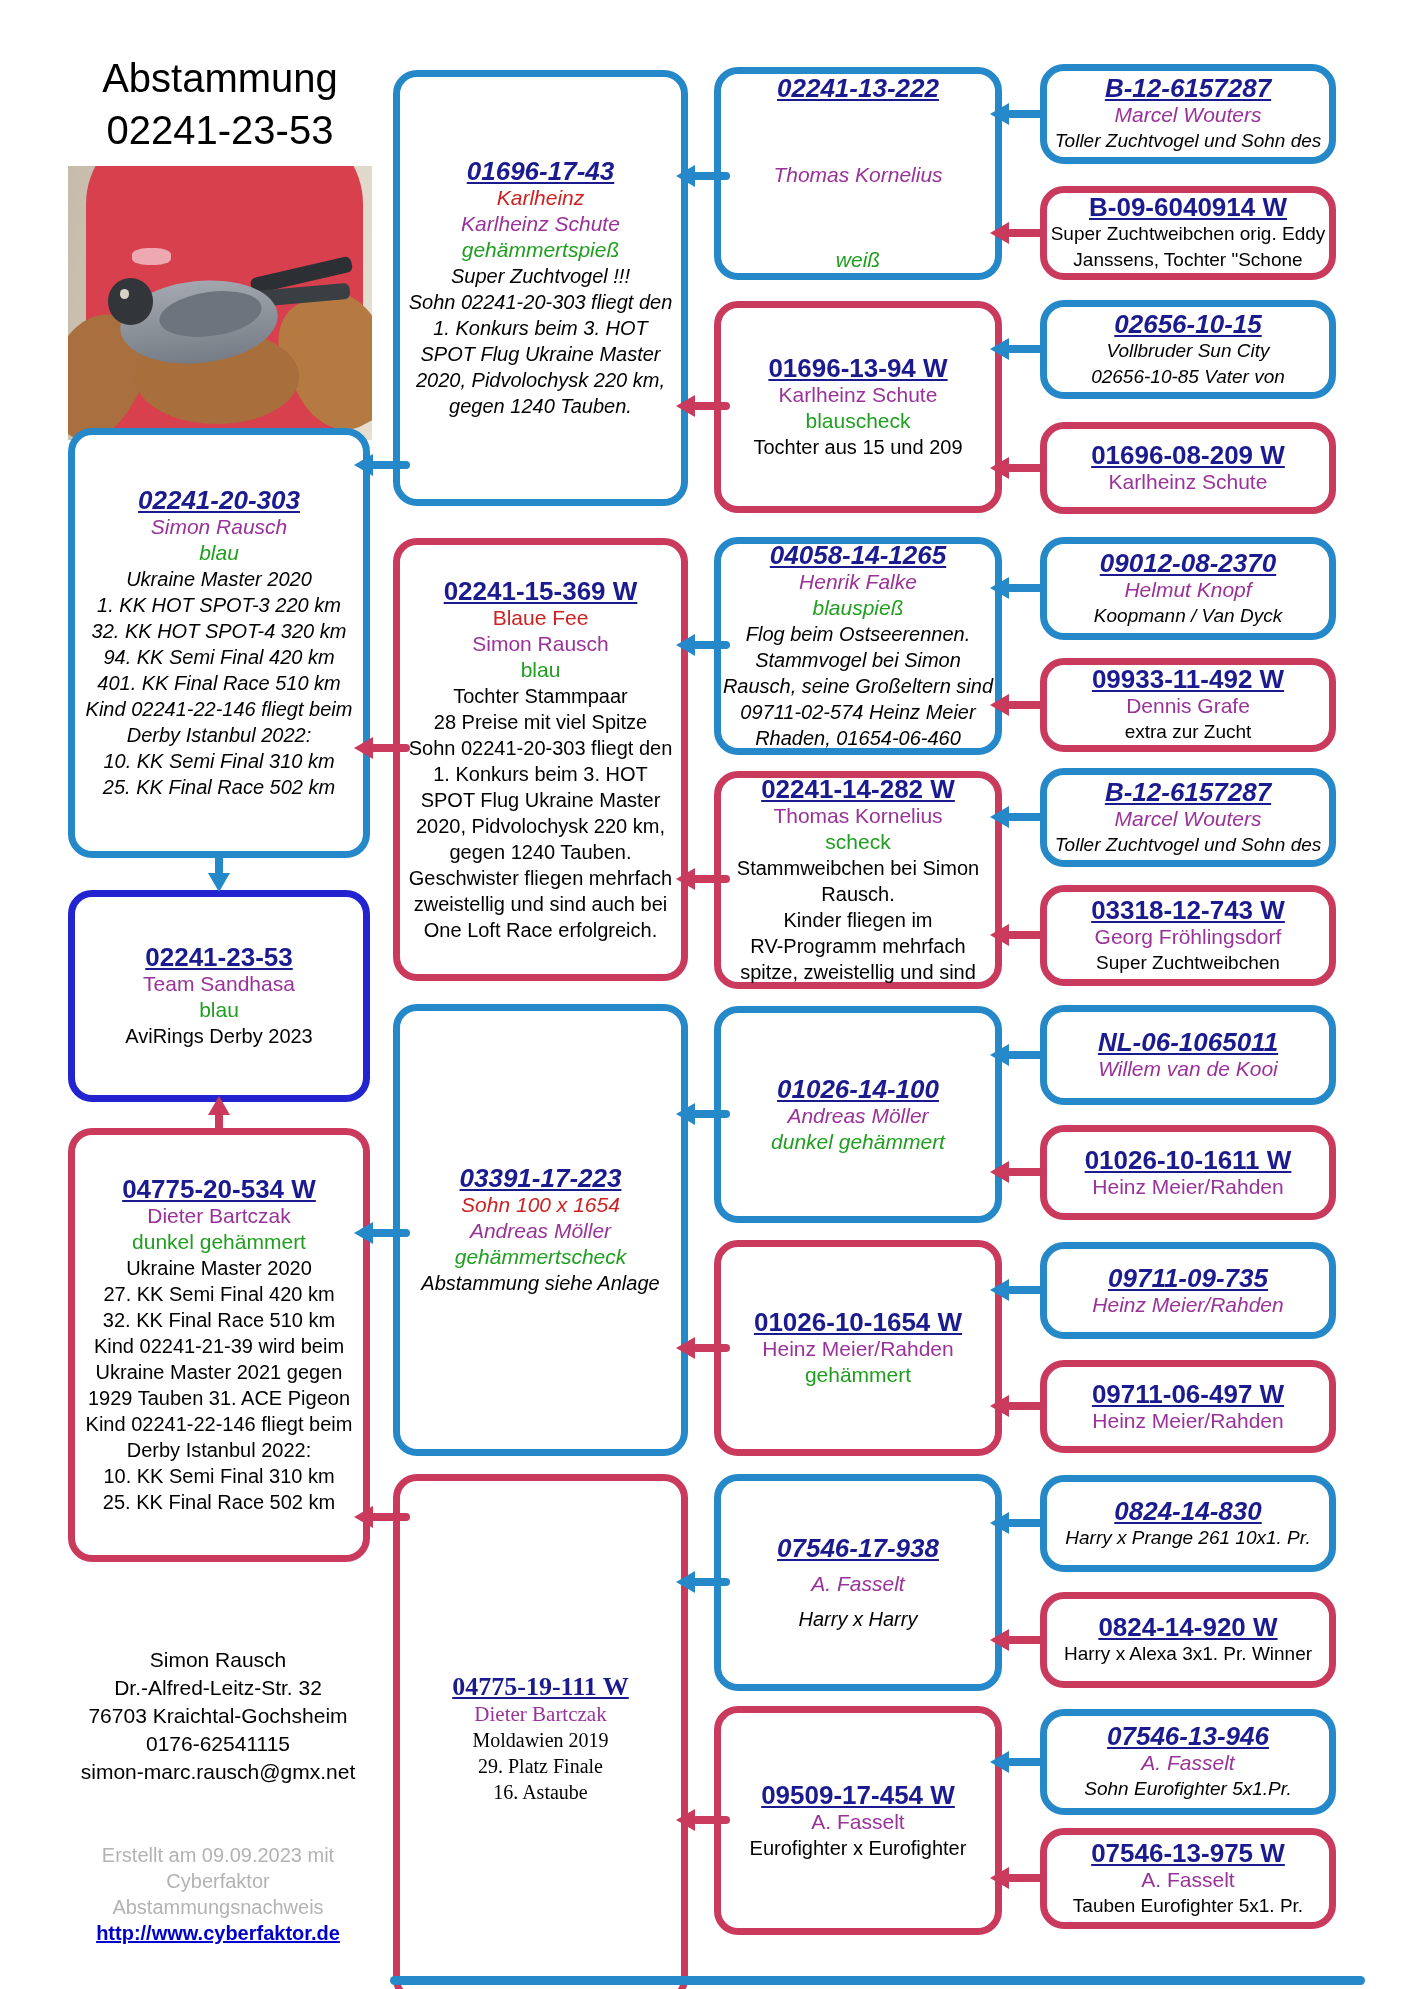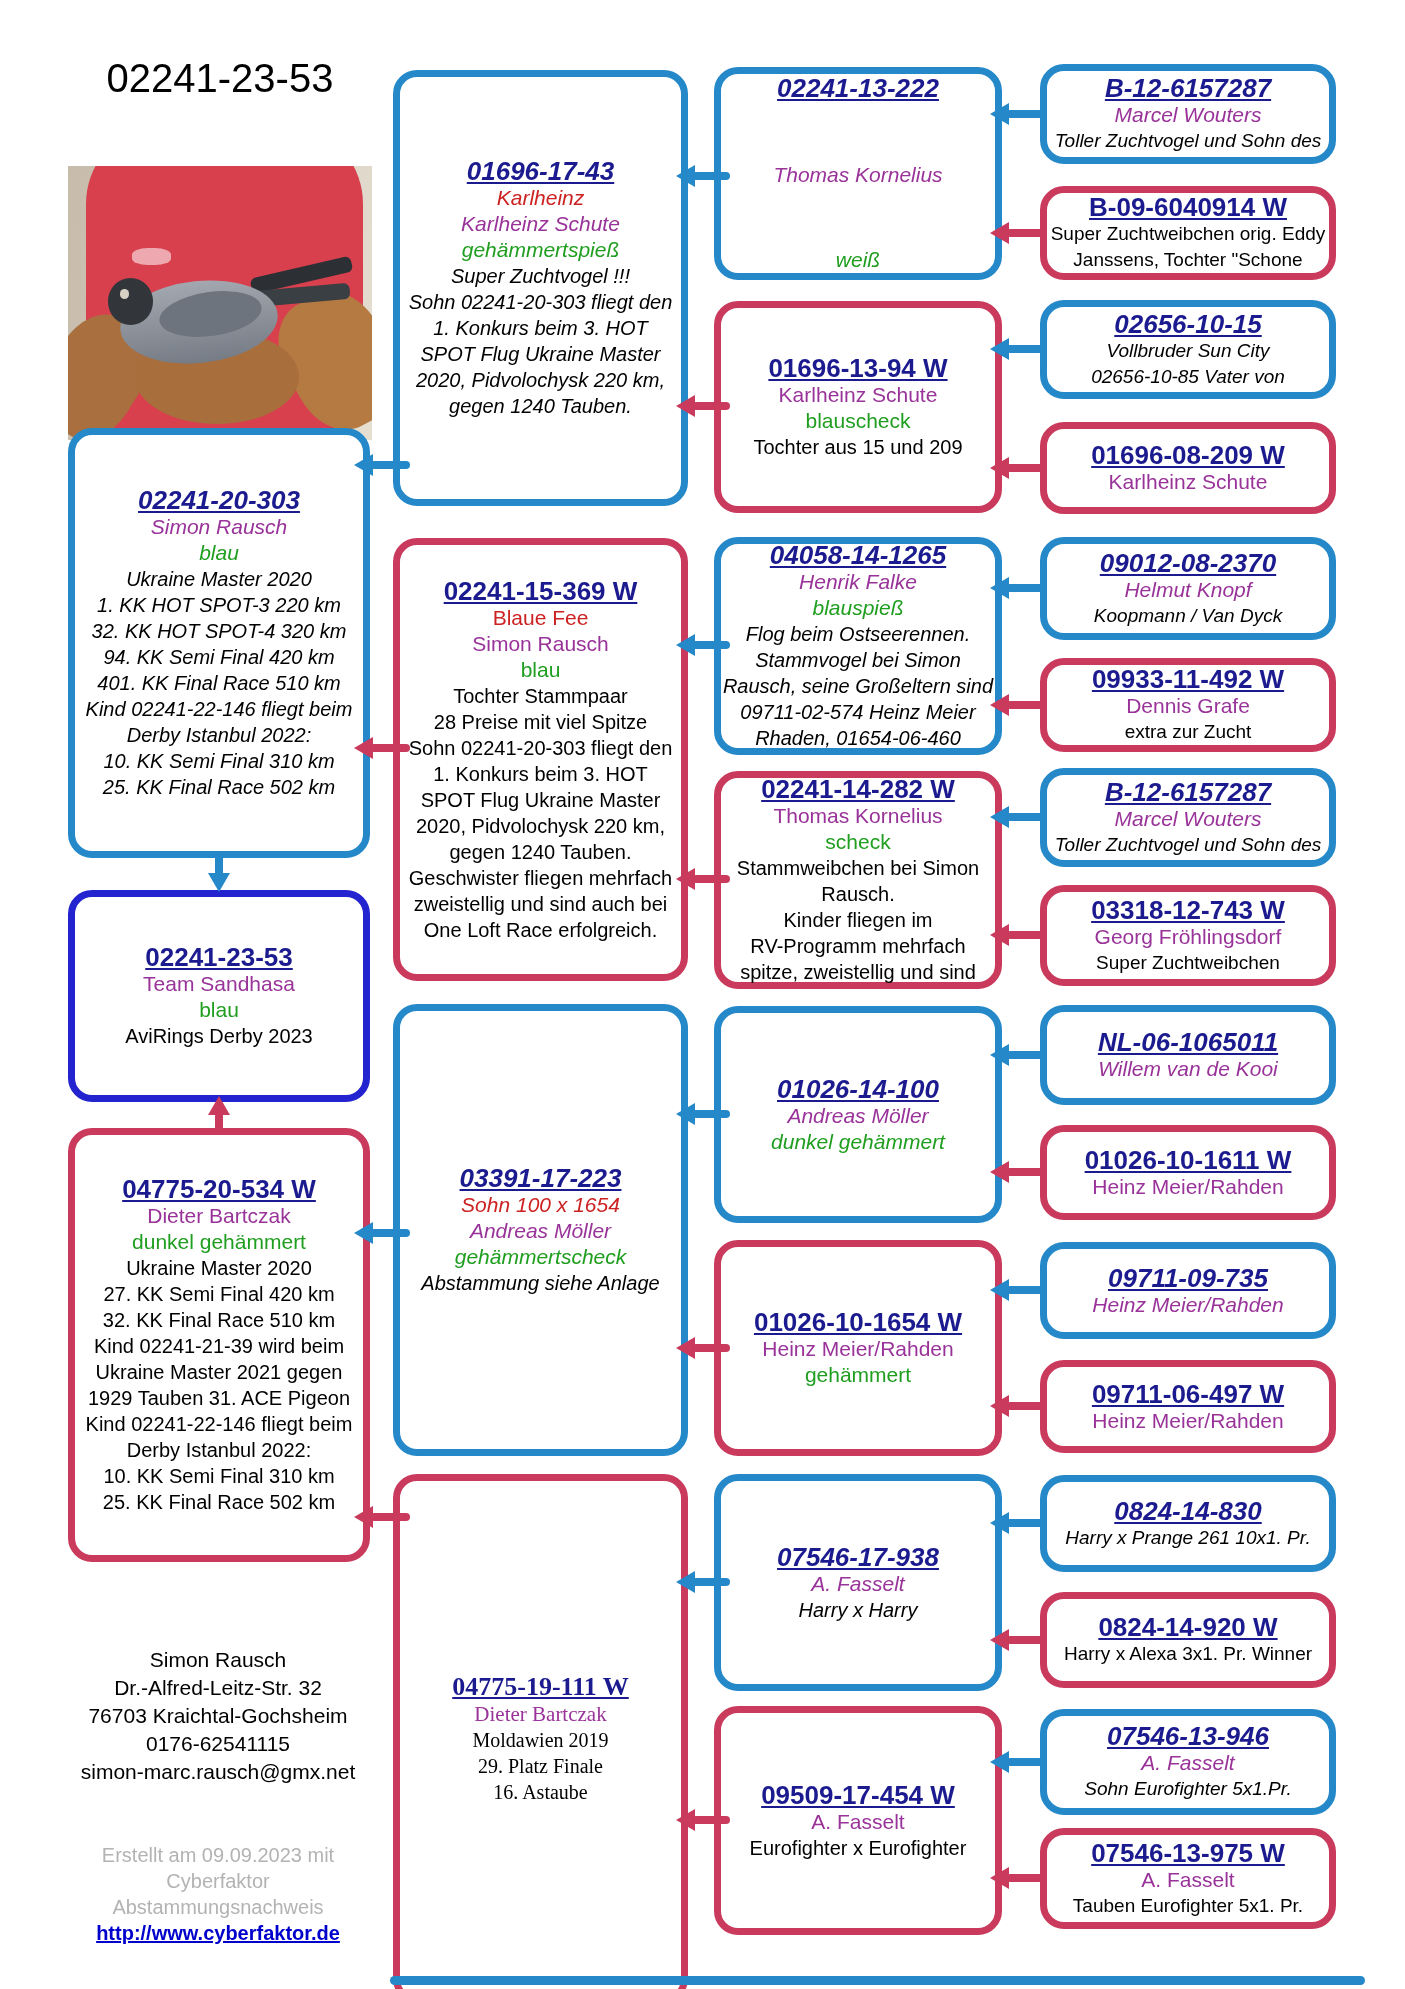--- a/index.html
+++ b/index.html
@@ -72,20 +72,21 @@
   .footer a{color:var(--link);font-weight:bold;text-decoration:underline;display:block;}
   .bottomrule{position:absolute;left:390px;top:1976px;width:975px;height:9px;
           background:var(--blue);border-radius:5px;}
 </style>
 </head>
 <body>
 
 <div class="page">
 
   <div class="title">
+    <div>Abstammung</div>
     <div>02241-23-53</div>
   </div>
 
   <div class="photo">
     <div class="shirt"></div>
     <div class="logo"></div>
     <div class="arm-left"></div>
     <div class="arm-right"></div>
     <div class="hands"></div>
     <div class="tail-1"></div>
@@ -208,21 +209,21 @@
       <div class="pbox blue col3" style="left: 714px; top: 1006px; width: 288px; height: 217px;">
         <div class="ring">01026-14-100</div>
         <div class="nameline">Andreas Möller</div>
         <div class="colorline">dunkel gehämmert</div>
       </div>
       <div class="pbox red col3" style="left: 714px; top: 1240px; width: 288px; height: 216px;">
         <div class="ring">01026-10-1654 W</div>
         <div class="nameline">Heinz Meier/Rahden</div>
         <div class="colorline">gehämmert</div>
       </div>
-      <div class="pbox blue col3" style="left: 714px; top: 1474px; width: 288px; height: 217px;">
+      <div class="pbox blue col3" style="left: 714px; top: 1474px; width: 288px; height: 217px; gap: 9px;">
         <div class="ring">07546-17-938</div>
         <div class="nameline">A. Fasselt</div>
         <div class="bodyline">Harry x Harry</div>
       </div>
       <div class="pbox red col3" style="left: 714px; top: 1706px; width: 288px; height: 229px;">
         <div class="ring">09509-17-454 W</div>
         <div class="nameline">A. Fasselt</div>
         <div class="bodyline">Eurofighter x Eurofighter</div>
       </div>
       <div class="pbox blue col4" style="left: 1040px; top: 64px; width: 296px; height: 100px;">

